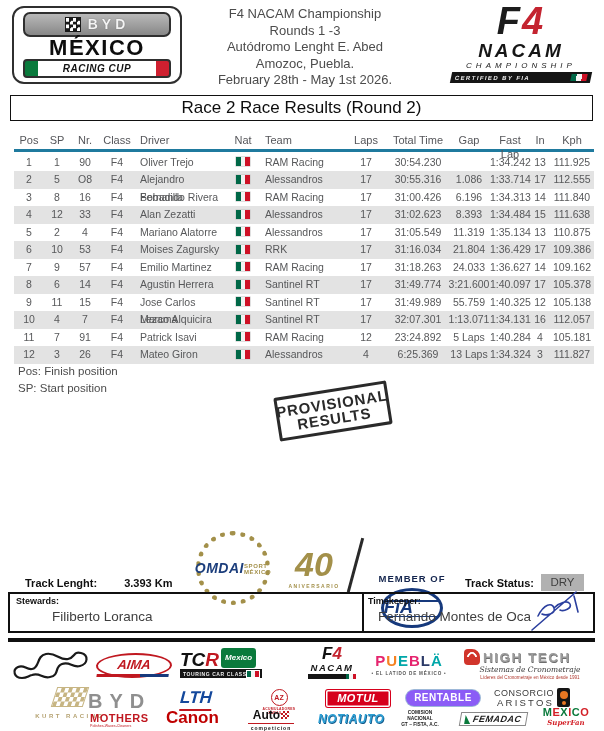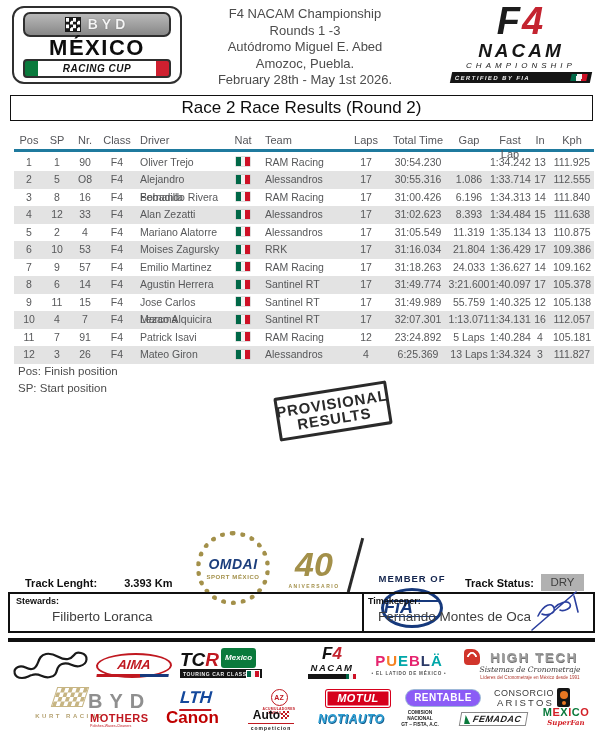--- a/index.html
+++ b/index.html
@@ -58,21 +58,21 @@
   #footnotes{left:18px;top:363px;font-size:11.5px;line-height:17px;color:#4c4c4c;}
 
   
   #stamp{left:276px;top:389px;width:114px;height:44px;border:3.5px solid #2a2a2a;border-radius:2px;
          transform:rotate(-9deg);background:rgba(255,255,255,.92);box-sizing:border-box;
          display:flex;flex-direction:column;align-items:center;justify-content:center;}
   #stamp div{font-size:15px;font-weight:900;letter-spacing:.8px;color:#2a2a2a;line-height:15.5px;}
 
   
   #omdai{left:196px;top:531px;width:74px;height:74px;border:5px dotted #a3904a;border-radius:50%;box-sizing:border-box;
-         display:flex;flex-direction:column;align-items:center;justify-content:center;}
+         display:flex;align-items:center;justify-content:center;}
   #omdai .n{font-size:14px;font-weight:900;font-style:italic;color:#1c3e7c;letter-spacing:.5px;}
   #omdai .s{font-size:6px;font-weight:800;color:#a3904a;letter-spacing:.6px;margin-top:2px;}
   #forty{left:282px;top:547px;width:64px;text-align:center;color:#a3904a;}
   #forty .n{font-size:34px;line-height:34px;font-weight:900;font-style:italic;}
   #forty .s{font-size:5px;letter-spacing:1.5px;font-weight:700;margin-top:2px;}
   #slash{left:354px;top:537px;width:2.5px;height:56px;background:#2a2a2a;transform:rotate(15deg);}
   #member{left:372px;top:531px;width:80px;text-align:center;margin-top:42px;}
   #member .mo{font-size:9.5px;font-weight:600;letter-spacing:1px;color:#14254e;}
   #fia-emblem{margin:4px auto 0;width:62px;height:40px;border:3px solid #16397c;border-radius:50%;box-sizing:border-box;position:relative;}
   #fia-emblem .fia{position:absolute;left:0;right:0;top:6px;text-align:left;font-size:18px;font-weight:900;font-style:italic;color:#16397c;}
@@ -112,21 +112,21 @@
   #f4small{left:302px;top:646px;width:60px;text-align:center;}
   #f4small .l1{font-style:italic;font-weight:900;font-size:17px;line-height:16px;}
   #f4small .l1 .f{color:#111;} #f4small .l1 .four{color:#c42430;}
   #f4small .nc{font-style:italic;font-weight:800;font-size:9.5px;letter-spacing:1.5px;color:#161616;}
   #f4small .bar{margin:1px auto 0;width:48px;height:5px;background:#151515;display:flex;justify-content:flex-end;}
   #f4small .bar .mexflag{width:10px;height:5px;}
   #puebla{left:366px;top:652px;width:86px;text-align:center;}
   #puebla .lt{font-size:15px;font-weight:900;letter-spacing:1px;}
   #puebla .sub{font-size:4.6px;letter-spacing:.8px;color:#555;margin-top:1.5px;font-weight:700;}
   #hightech{left:464px;top:649px;width:132px;}
-  #hightech .row1{display:flex;align-items:flex-end;gap:10px;}
+  #hightech .row1{display:flex;align-items:flex-end;gap:3px;}
   #ht-icon{width:16px;height:16px;border-radius:4px 8px 4px 4px;background:#d1352b;position:relative;flex:0 0 auto;}
   #ht-icon:before{content:"";position:absolute;left:3px;top:3px;width:10px;height:10px;border:2px solid #fff;
                   border-radius:50%;border-color:#fff transparent transparent #fff;transform:rotate(45deg);box-sizing:border-box;}
   #hightech .n{font-size:13.5px;font-weight:800;letter-spacing:1.5px;color:#9b9b9b;text-shadow:.5px .5px 0 #6e6e6e;}
   #hightech .script{font-family:"DejaVu Serif",serif;font-style:italic;font-size:7.5px;color:#3a3a3a;text-align:center;}
   #hightech .sub{font-size:4.6px;color:#b03a30;text-align:center;margin-top:1px;}
 
   #kurt{left:24px;top:687px;width:92px;text-align:center;}
   #kurt .chk{display:inline-block;width:30px;height:18px;transform:skewX(-18deg);
         background:conic-gradient(#c7b583 90deg,#fff 90deg 180deg,#c7b583 180deg 270deg,#fff 270deg);
@@ -185,21 +185,21 @@
       <span class="checker"></span>
       <span class="t">BYD</span>
     </div>
     <div id="byd-mex">MÉXICO</div>
     <div id="byd-cup">RACING CUP</div>
   </div>
 
   <div class="abs" id="event-block">
     <div>F4 NACAM Championship</div>
     <div>Rounds 1 -3</div>
-    <div>Autódromo Miguel E. Abed</div>
+    <div>Autódromo Lenght E. Abed</div>
     <div>Amozoc, Puebla.</div>
     <div>February 28th - May 1st 2026.</div>
   </div>
 
   <div class="abs" id="f4-logo">
     <div class="f4line"><span class="f">F</span><span class="four">4</span></div>
     <div class="nacam">NACAM</div>
     <div class="champ">CHAMPIONSHIP</div>
     <div id="f4-bar">
       <span class="ct">CERTIFIED BY FIA</span>

